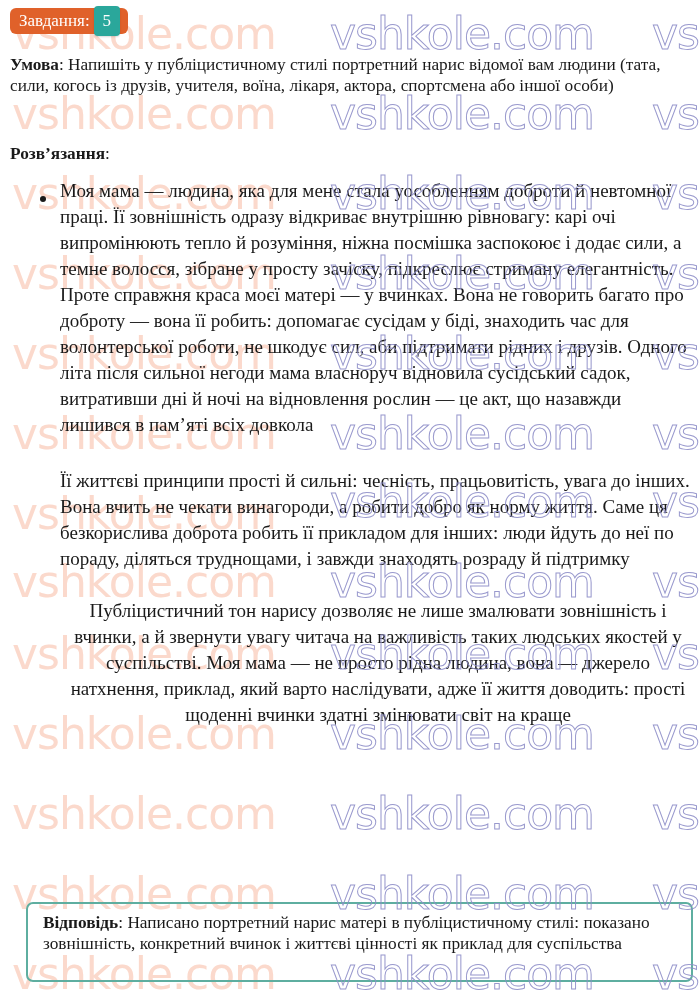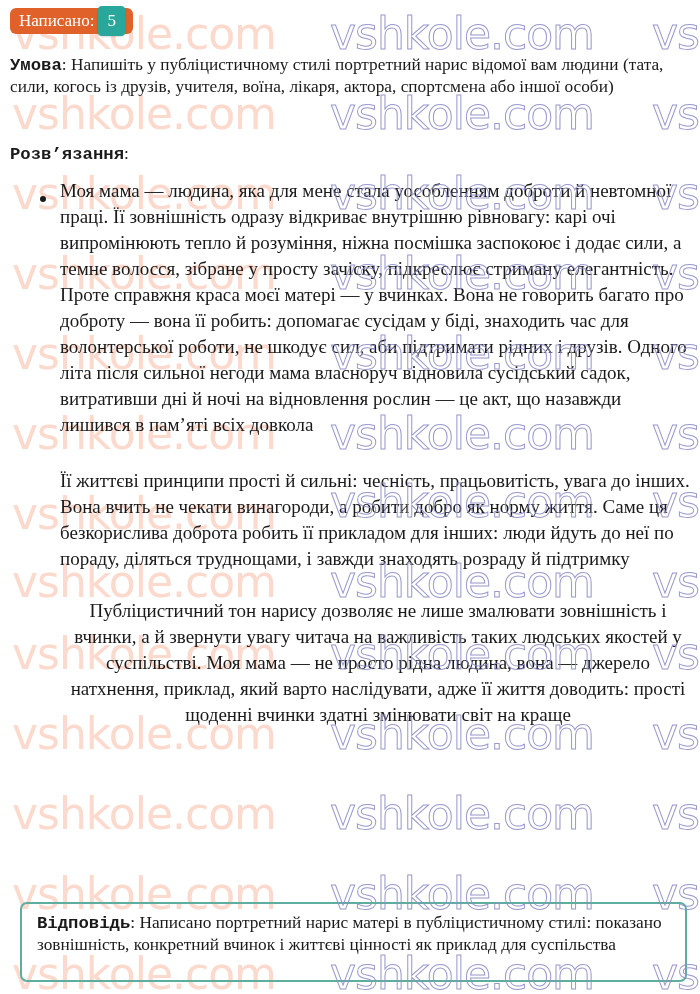--- a/index.html
+++ b/index.html
@@ -55,21 +55,21 @@
       z-index: 2;
     }
     .solution-heading {
       position: absolute;
       left: 10px;
       top: 143px;
       font-size: 17.3px;
       line-height: 21px;
       z-index: 2;
     }
-    b { font-weight: bold; font-family: Liberation Mono, monospace; }
+    b { font-weight: bold; }
     .solution {
       position: absolute;
       left: 60px;
       top: 178px;
       width: 636px;
       font-size: 19px;
       line-height: 26px;
       z-index: 2;
     }
     .solution p {
@@ -82,21 +82,21 @@
       left: 40px;
       top: 196px;
       width: 6px;
       height: 6px;
       border-radius: 50%;
       background: #1a1a1a;
       z-index: 2;
     }
     .answer-box {
       position: absolute;
-      left: 20px;
+      left: 26px;
       top: 902px;
       width: 667px;
       height: 80px;
       border: 2.5px solid #5eaea0;
       border-radius: 7px;
       padding: 8px 12px 0 15px;
       box-sizing: border-box;
       z-index: 2;
       font-size: 17.3px;
       line-height: 21px;
@@ -159,21 +159,21 @@
 <div class="wm outline" style="left:330px;top:712px;">vshkole.com</div>
 <div class="wm outline" style="left:652px;top:712px;">vs</div>
 <div class="wm outline" style="left:330px;top:792px;">vshkole.com</div>
 <div class="wm outline" style="left:652px;top:792px;">vs</div>
 <div class="wm outline" style="left:330px;top:872px;">vshkole.com</div>
 <div class="wm outline" style="left:652px;top:872px;">vs</div>
 <div class="wm outline" style="left:330px;top:952px;">vshkole.com</div>
 <div class="wm outline" style="left:652px;top:952px;">vs</div>
 
 <div class="task-badge">
-  <span class="label">Написано:</span>
+  <span class="label">Завдання:</span>
   <span class="num">5</span>
 </div>
 
 <div class="condition">
   <b>Умова</b><span>: Напишіть у публіцистичному стилі портретний нарис відомої вам людини (тата, сили, когось із друзів, учителя, воїна, лікаря, актора, спортсмена або іншої особи)</span>
 </div>
 
 <div class="solution-heading">
   <b>Розв’язання</b><span>:</span>
 </div>

